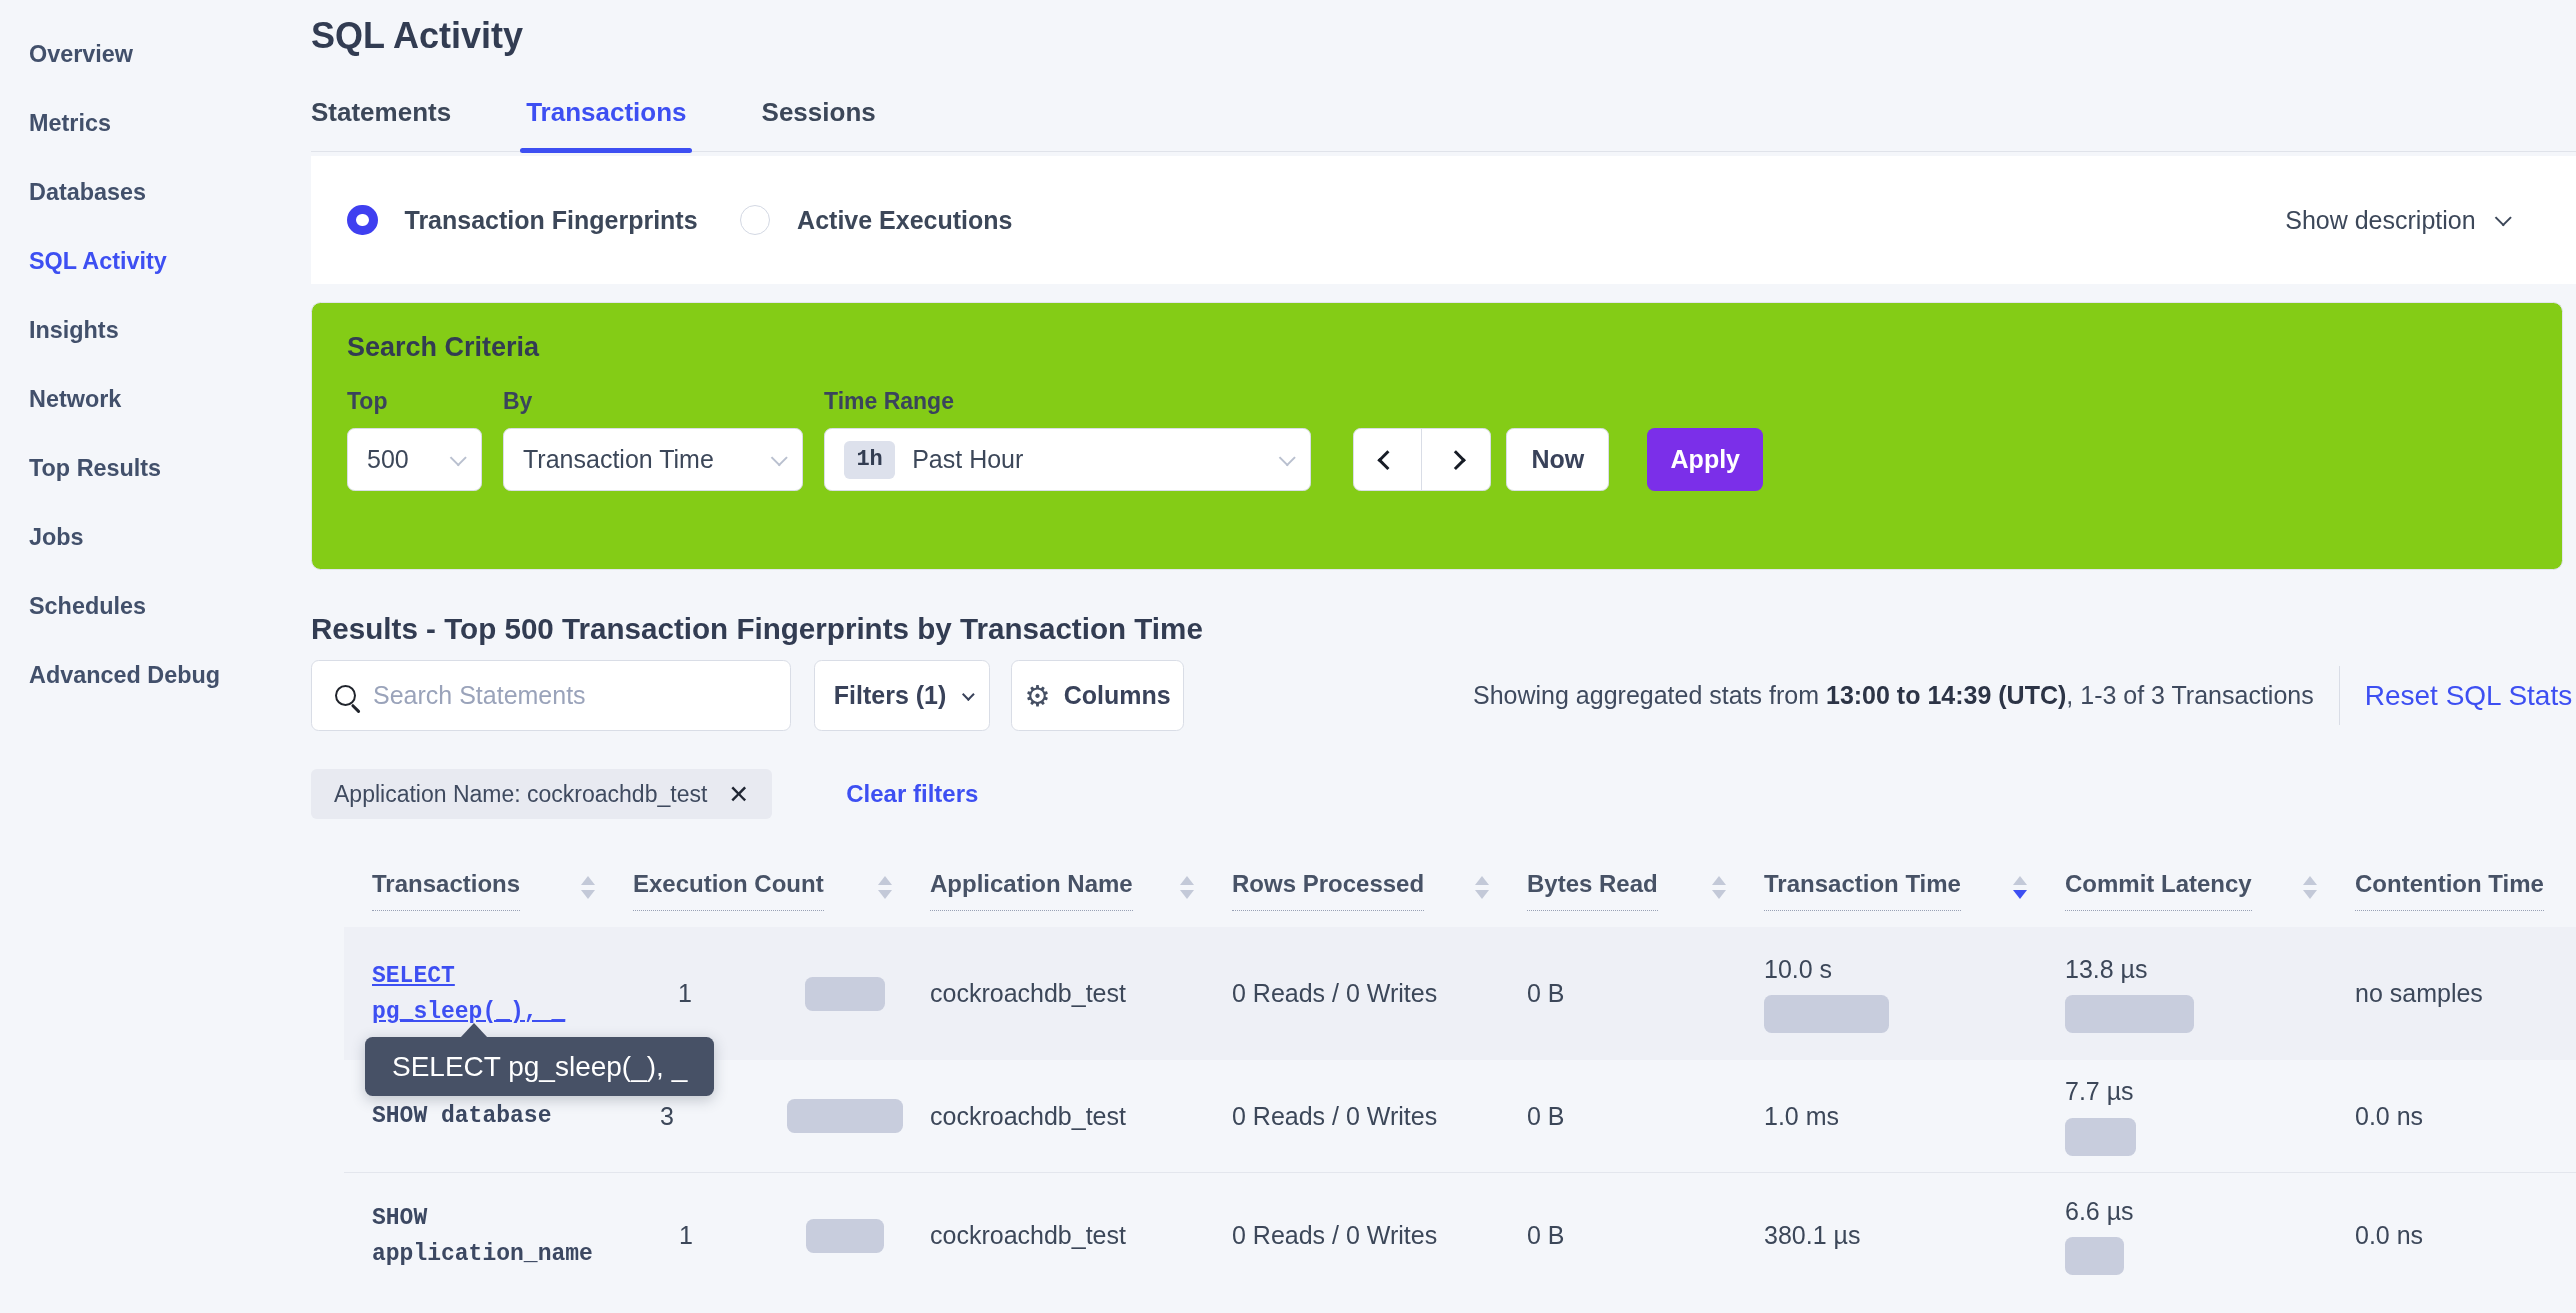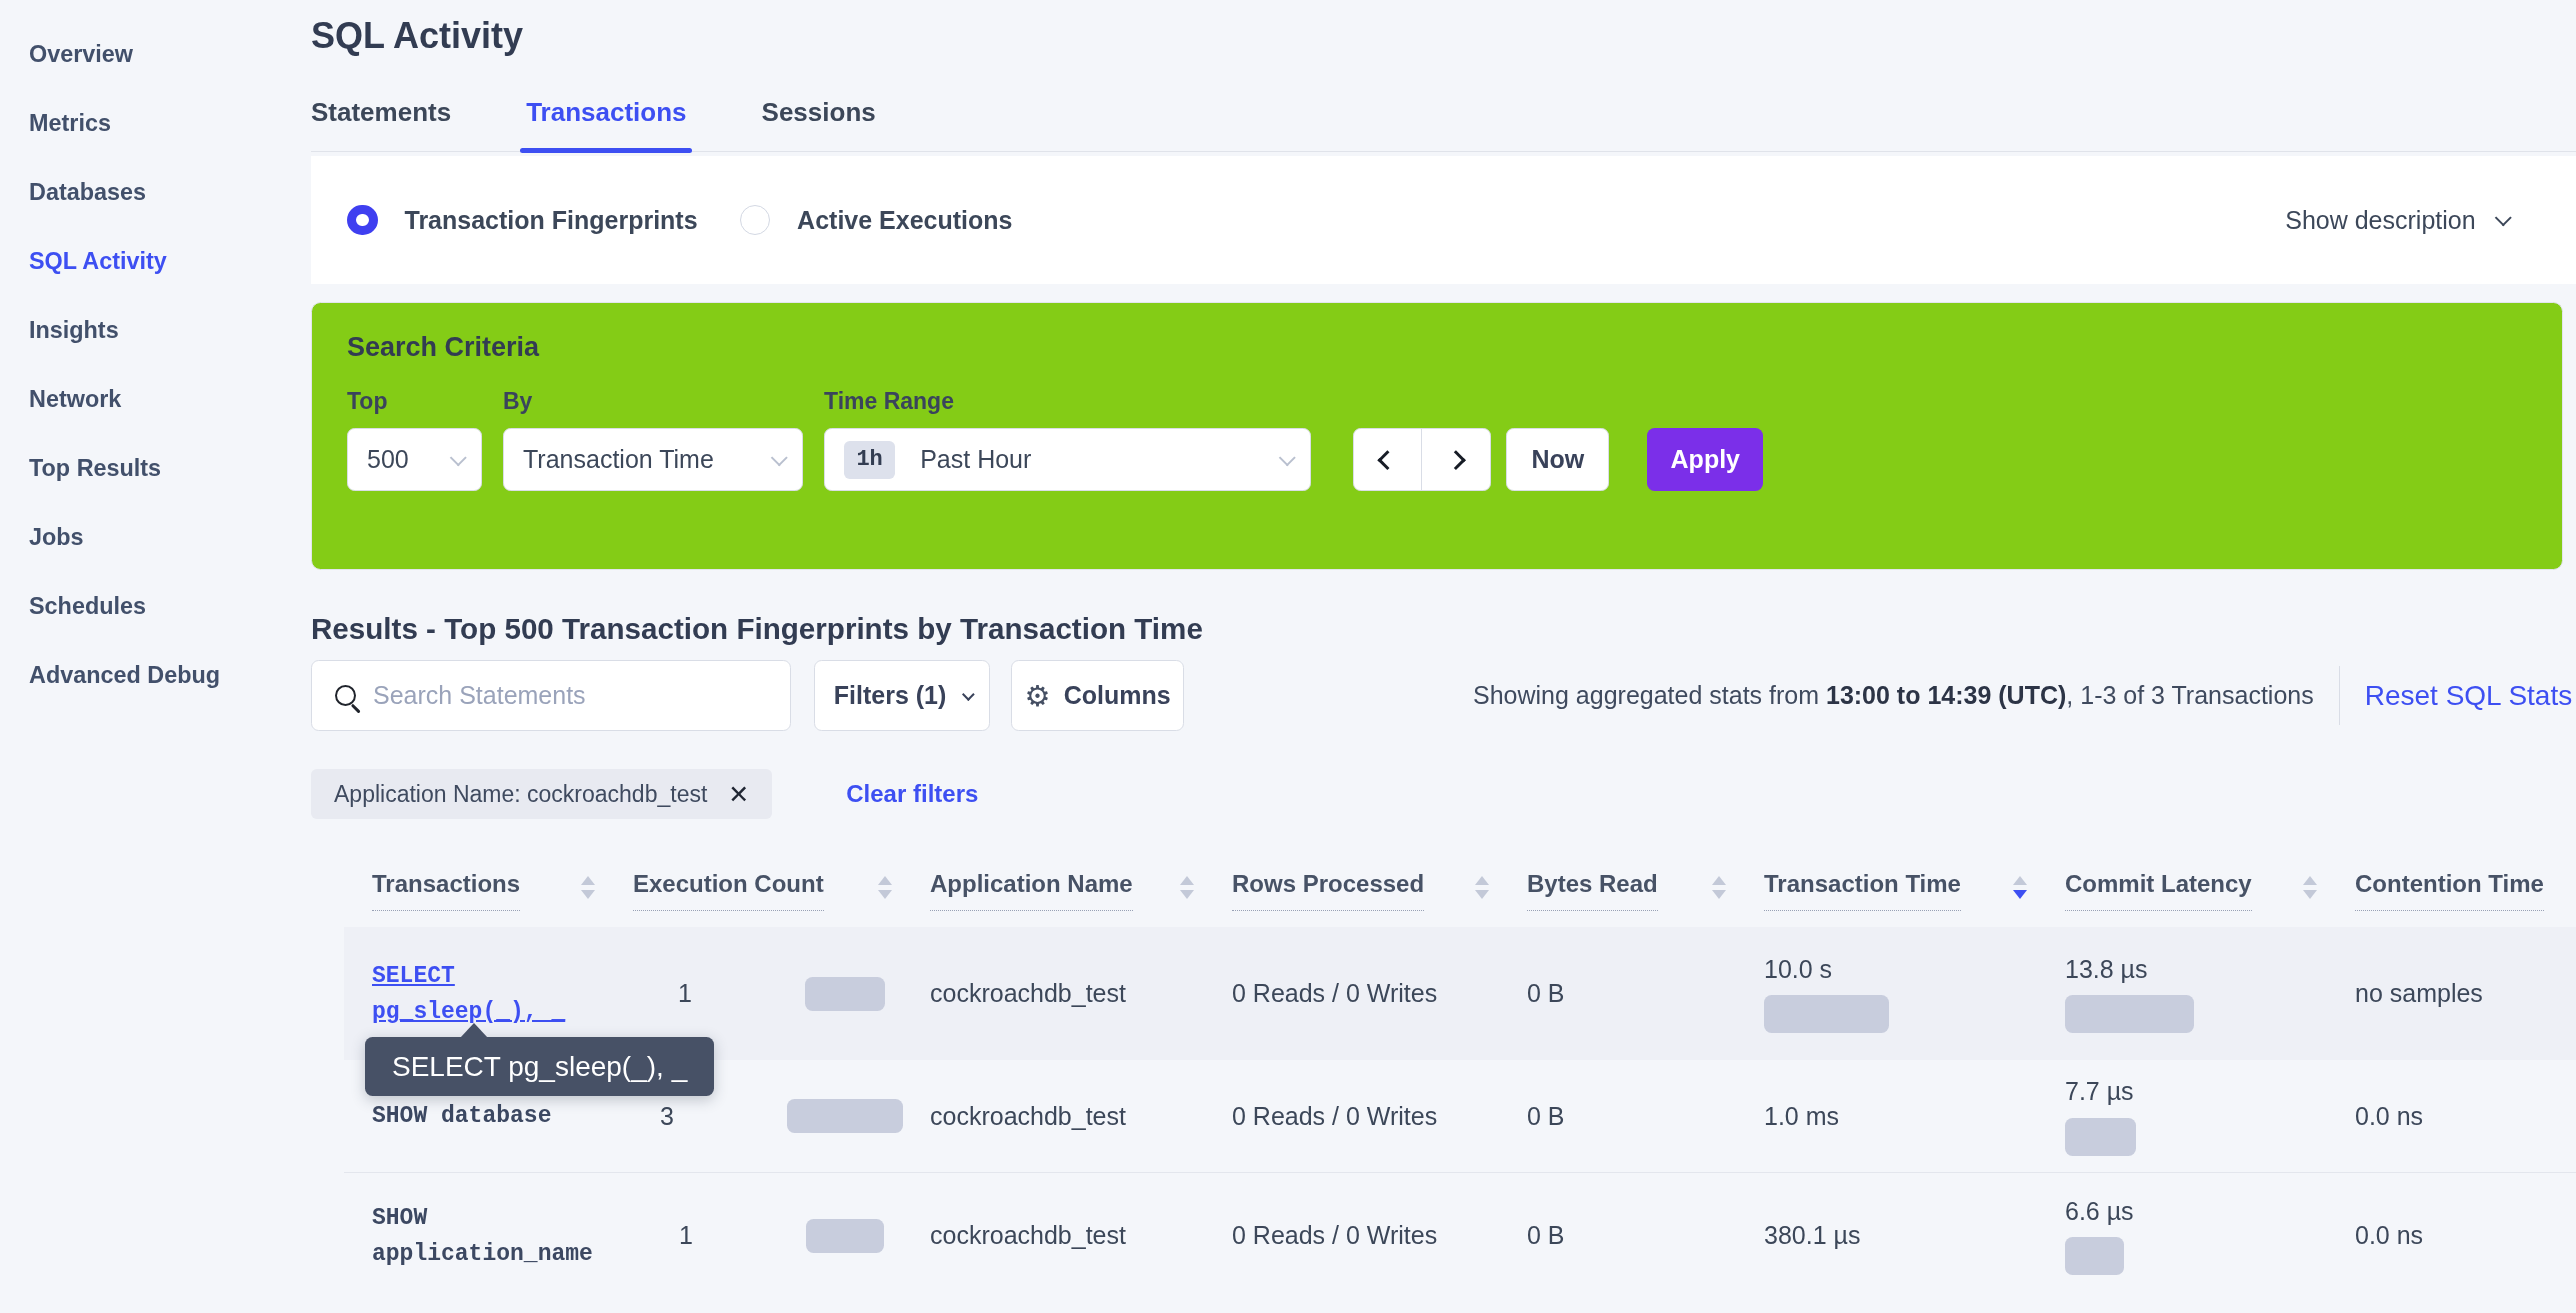--- a/index.html
+++ b/index.html
@@ -52,21 +52,21 @@
   .panel{margin-top:18px;margin-right:13.3px;height:268px;background:#84cc16;border:1px solid #e2e5ec;border-radius:9.5px;padding:29px 0 0 35px;}
   .panel-title{font-size:27px;font-weight:700;color:var(--slate-dark);}
   .crit-row{margin-top:25px;display:flex;}
   .field{display:flex;flex-direction:column;margin-right:21px;}
   .field-label{font-size:23px;font-weight:700;color:#3a445c;margin-bottom:13.3px;}
   .select{height:63px;background:#fff;border:1px solid var(--border);border-radius:7.6px;display:flex;align-items:center;padding:0 19px;font-size:25px;color:#3c4759;cursor:pointer;}
   .sel-top{width:135px;}
   .sel-by{width:300px;}
   .sel-range{width:487px;}
   .select .chev{margin-left:auto;}
-  .badge-1h{background:#dde1ec;border-radius:5.7px;padding:6.7px 12.4px;font-family:"Liberation Mono", monospace;font-size:22px;font-weight:700;color:#333d52;margin-right:25px;}
+  .badge-1h{background:#dde1ec;border-radius:5.7px;padding:6.7px 12.4px;font-family:"Liberation Mono", monospace;font-size:22px;font-weight:700;color:#333d52;margin-right:17px;}
   .btn-row{display:flex;align-self:flex-end;height:63px;}
   .pager{display:flex;border:1px solid var(--border);border-radius:7.6px;background:#fff;overflow:hidden;margin-left:21px;}
   .pager-btn{width:68px;display:flex;align-items:center;justify-content:center;cursor:pointer;}
   .pager-btn:first-child{border-right:1px solid var(--border);}
   .btn{display:flex;align-items:center;justify-content:center;border-radius:7.6px;font-size:25px;font-weight:700;cursor:pointer;}
   .btn-now{width:103px;margin-left:15.3px;background:#fff;border:1px solid var(--border);color:#39425a;}
   .btn-apply{width:116px;margin-left:38px;background:var(--purple);color:#fff;border:none;}
   
   .results-title{margin-top:42px;font-size:29.6px;font-weight:700;color:var(--slate-dark);}
   .controls{margin-top:14.3px;display:flex;align-items:center;height:71px;}

